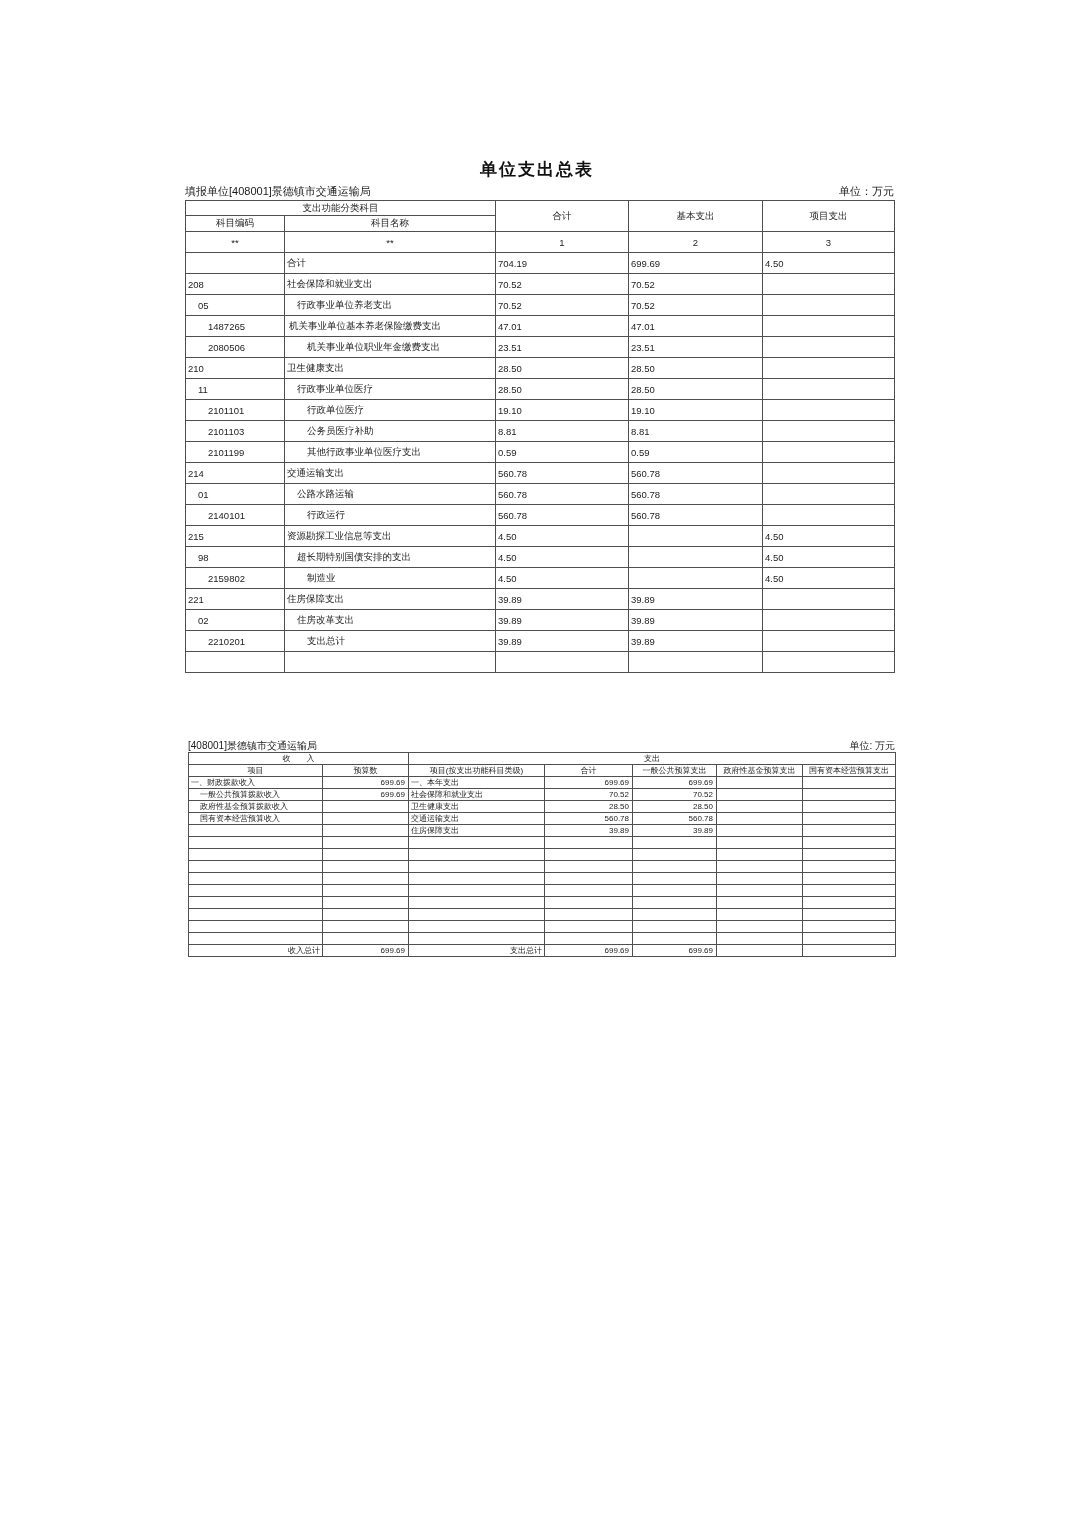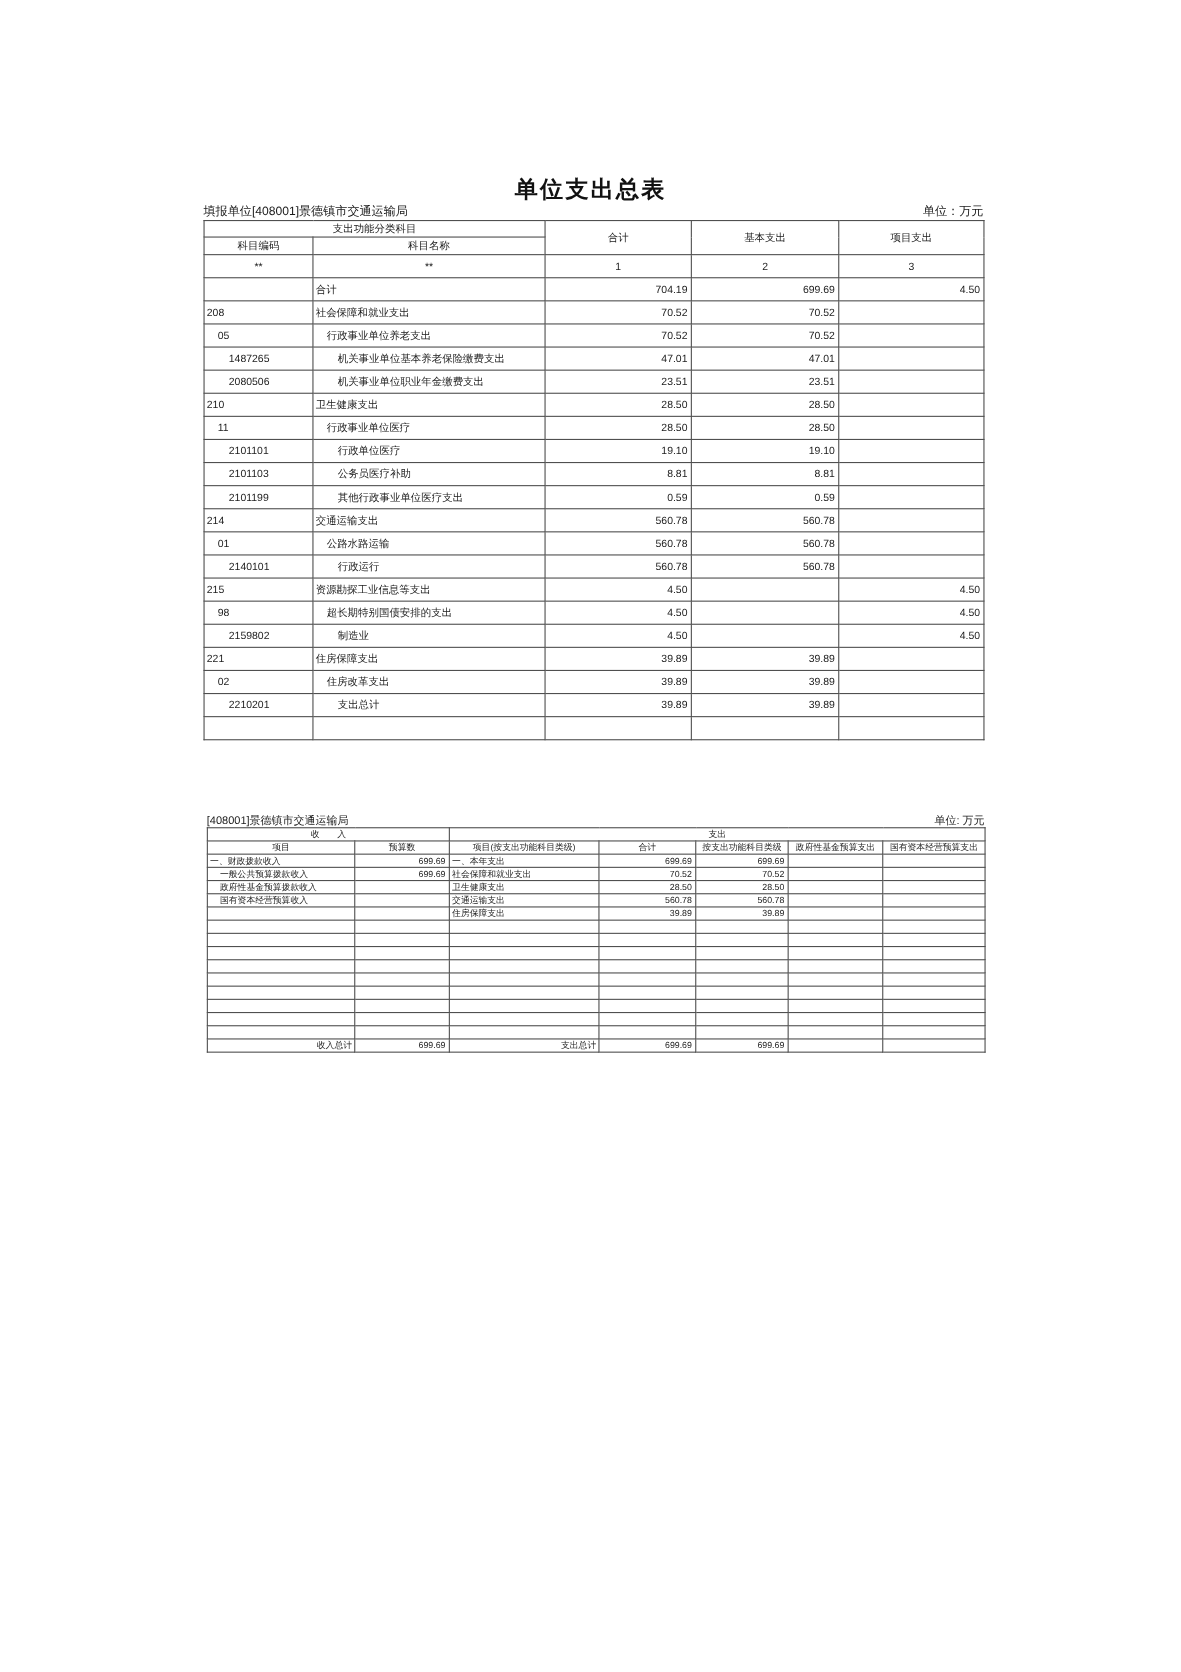--- a/index.html
+++ b/index.html
@@ -8,21 +8,21 @@
     position: relative;
     width: 1074px;
     height: 1520px;
     background: #ffffff;
     font-family: "Liberation Sans", "DejaVu Sans", sans-serif;
     color: #1c1c1c;
     overflow: hidden;
   }
   .doc-title1 {
     position: absolute; top: 158px; left: 0; width: 100%;
-    text-align: center; font-size: 21px; font-weight: bold;
+    text-align: center; font-size: 17px; font-weight: bold;
     letter-spacing: 2px; color: #111;
   }
   .meta1 {
     position: absolute; top: 184px; left: 185px; width: 709px;
     display: flex; justify-content: space-between; align-items: flex-end;
     font-size: 11px; color: #1a1a1a;
   }
   .doc-title2 {
     position: absolute; top: 720px; left: 0; width: 100%;
     text-align: center; font-size: 14.5px; font-weight: bold;
@@ -41,21 +41,21 @@
     overflow: hidden;
     white-space: nowrap;
     vertical-align: middle;
   }
   
   #table1 { left: 185px; top: 200px; width: 709px; font-size: 9.5px; }
   #table1 thead tr.h1 th { height: 15px; text-align: center; }
   #table1 thead tr.h2 th { height: 16px; text-align: center; }
   #table1 tr.marker td { height: 17px; text-align: center; }
   #table1 tbody tr { height: 21px; }
-  #table1 td.num { text-align: right; padding-right: 3px; }
+  #table1 td.num { padding-right: 3px; }
   #table1 td.code, #table1 td.name { text-align: left; }
   
   #table2 { left: 188px; top: 752px; width: 707px; font-size: 8px; }
   #table2 thead tr.h1 th { height: 10px; text-align: center; }
   #table2 thead tr.h2 th { height: 11px; text-align: center; }
   #table2 tbody tr { height: 12px; }
   #table2 td { height: 12px; }
   #table2 td.num { text-align: right; padding-right: 3px; }
   #table2 td.item { text-align: left; }
   #table2 td.center { text-align: right; }
@@ -116,21 +116,21 @@
         </tr>
         <tr>
           <td class="code" style="padding-left: 12px;">05</td>
           <td class="name" style="padding-left: 12px;">行政事业单位养老支出</td>
           <td class="num">70.52</td>
           <td class="num">70.52</td>
           <td class="num"></td>
         </tr>
         <tr>
           <td class="code" style="padding-left: 22px;">1487265</td>
-          <td class="name" style="padding-left: 22px;">机关事业单位基本养老保险缴费支出</td>
+          <td class="name" style="padding-left: 4px;">机关事业单位基本养老保险缴费支出</td>
           <td class="num">47.01</td>
           <td class="num">47.01</td>
           <td class="num"></td>
         </tr>
         <tr>
           <td class="code" style="padding-left: 22px;">2080506</td>
           <td class="name" style="padding-left: 22px;">机关事业单位职业年金缴费支出</td>
           <td class="num">23.51</td>
           <td class="num">23.51</td>
           <td class="num"></td>
@@ -262,21 +262,21 @@
     <thead>
       <tr class="h1">
         <th colspan="2">收　　入</th>
         <th colspan="5">支出</th>
       </tr>
       <tr class="h2">
         <th>项目</th>
         <th>预算数</th>
         <th>项目(按支出功能科目类级)</th>
         <th>合计</th>
-        <th>按支出功能科目类级</th>
+        <th>一般公共预算支出</th>
         <th>政府性基金预算支出</th>
         <th>国有资本经营预算支出</th>
       </tr>
     </thead>
     <tbody>
         <tr>
           <td class="item">一、财政拨款收入</td>
           <td class="num">699.69</td>
           <td class="item">一、本年支出</td>
           <td class="num">699.69</td>

